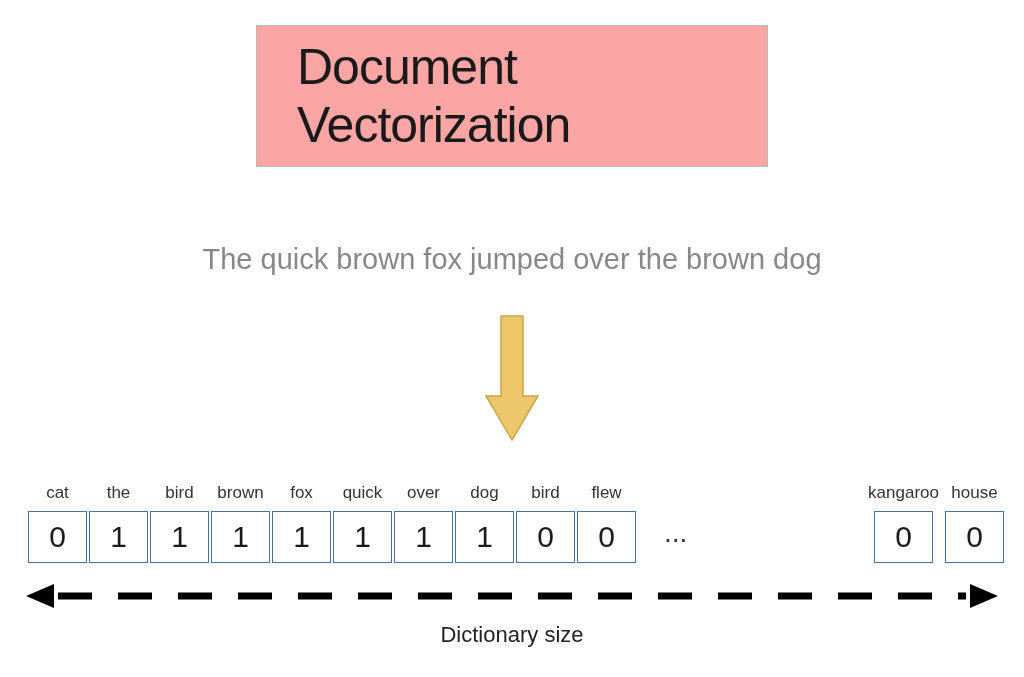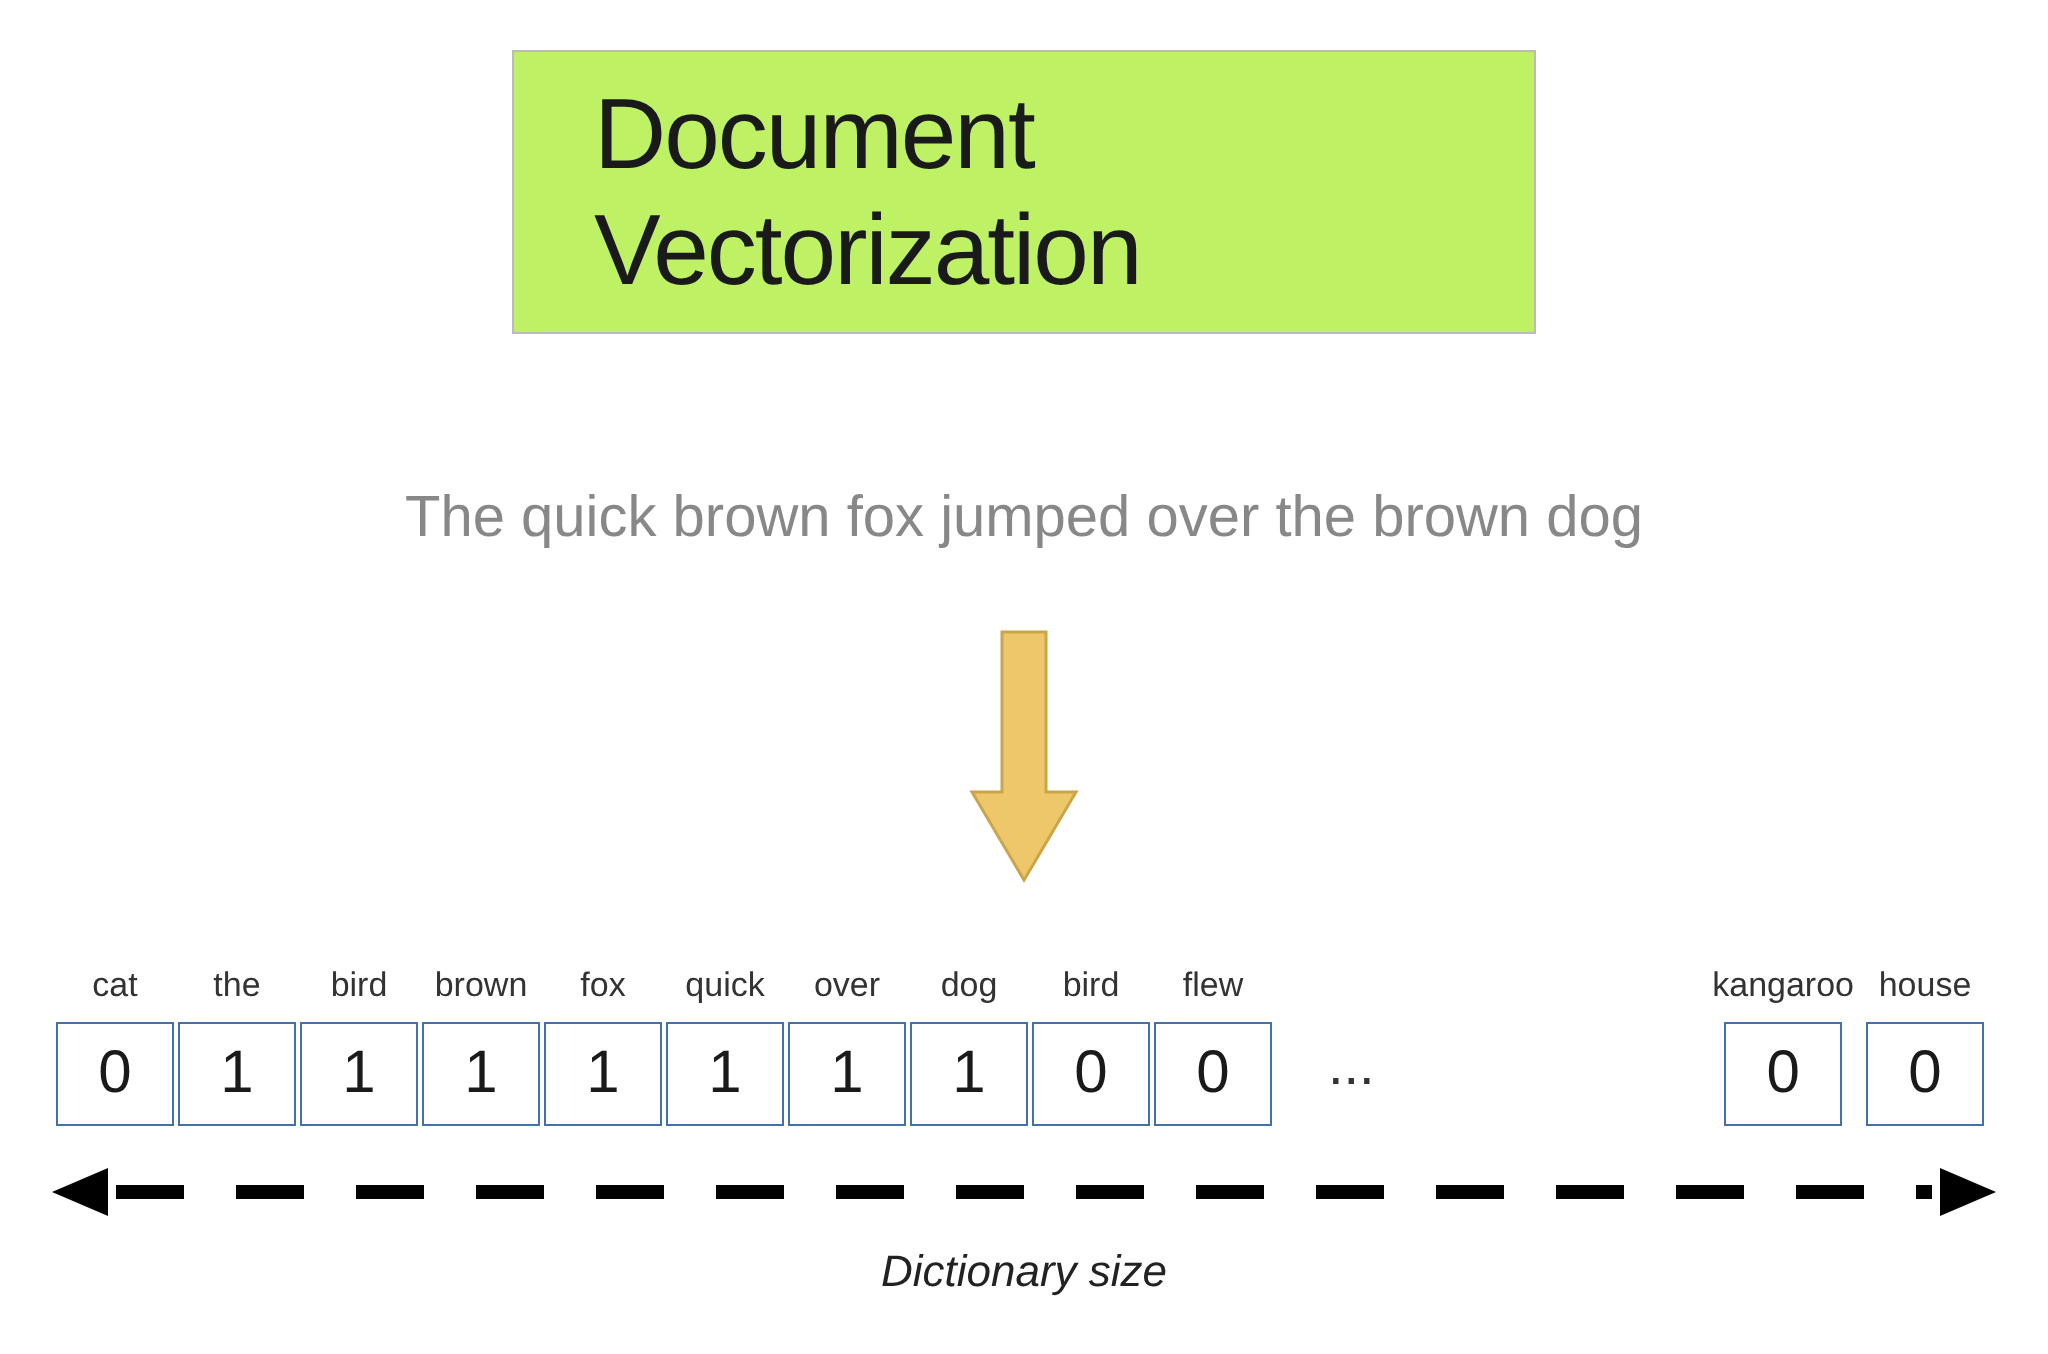--- a/index.html
+++ b/index.html
@@ -15,21 +15,21 @@
       position: relative;
       overflow: hidden;
     }
     .title-box {
       position: absolute;
       top: 25px;
       left: 50%;
       transform: translateX(-50%);
       border: 1px solid #bbb;
       padding: 12px 40px;
-      background: #bef264;
+      background: #fca5a5;
     }
     .title-box span {
       font-size: 50px;
       font-weight: 400;
       color: #1a1a1a;
       letter-spacing: -1px;
     }
     .sentence {
       position: absolute;
       top: 243px;
@@ -46,21 +46,21 @@
       transform: translateX(-50%);
     }
     .arrow-down svg {
       width: 56px;
       height: 130px;
     }
     .vector-container {
       position: absolute;
       top: 483px;
       left: 28px;
-      right: 32px;
+      right: 20px;
       display: flex;
       gap: 0;
     }
     .vector-group-left {
       display: flex;
       gap: 2px;
     }
     .vector-group-right {
       display: flex;
       gap: 6px;
@@ -106,21 +106,20 @@
     }
     .dict-size-arrow {
       width: 100%;
       height: 32px;
     }
     .dict-size-label {
       text-align: center;
       font-size: 22px;
       color: #222;
       margin-top: 6px;
-      font-style: italic;
     }
   </style>
 </head>
 <body>
 
 <div class="title-box">
   <span>Document Vectorization</span>
 </div>
 
 <div class="sentence">The quick brown fox jumped over the brown dog</div>

